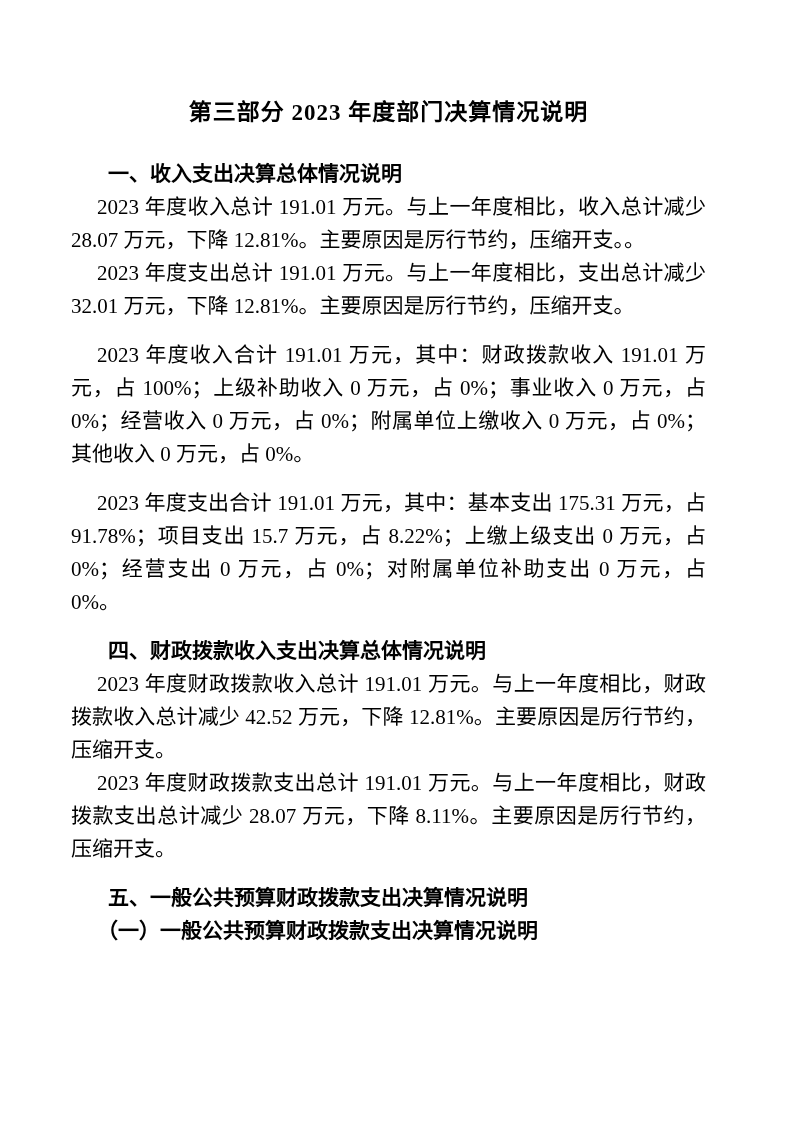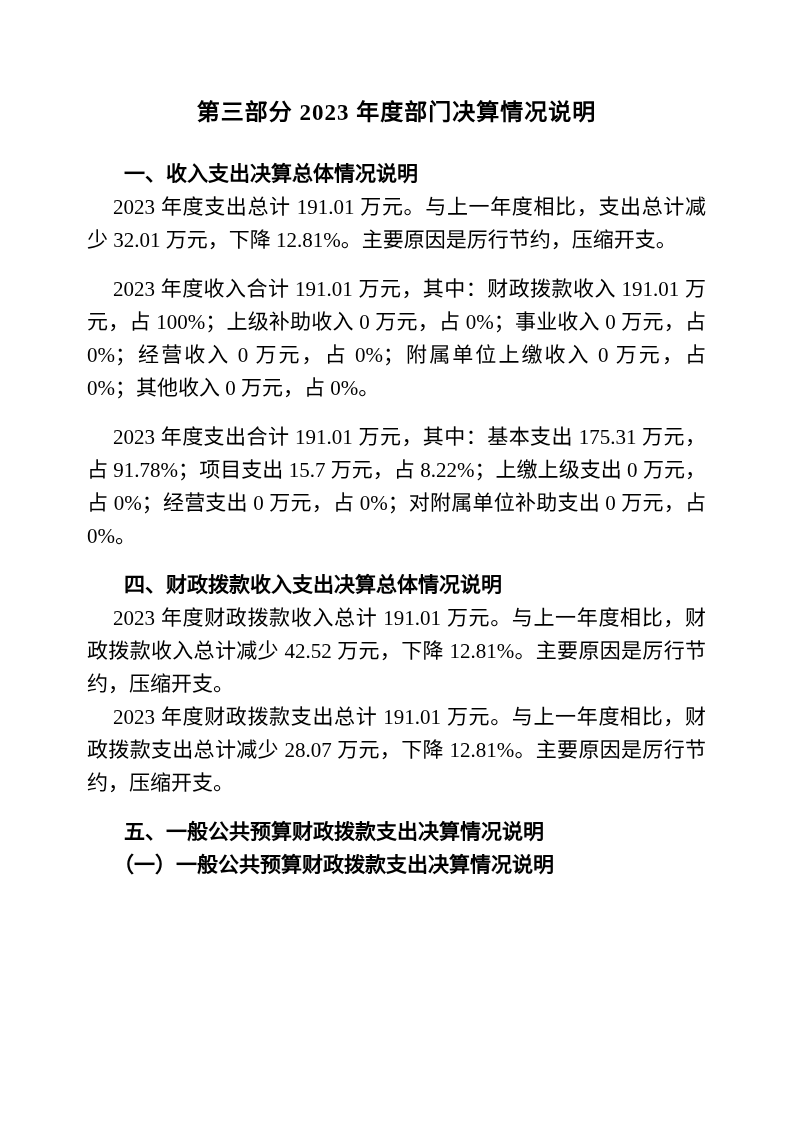--- a/index.html
+++ b/index.html
@@ -7,21 +7,21 @@
     padding: 0;
     background: #ffffff;
   }
   .page {
     position: relative;
     width: 793px;
     height: 1122px;
     margin: 0 auto;
     background: #ffffff;
     box-sizing: border-box;
-    padding: 96px 71px 0 71px;
+    padding: 96px 71px 0 55px;
     color: #000000;
     font-family: "Liberation Serif", "DejaVu Serif", serif;
     overflow: hidden;
   }
   .doc-title {
     margin: 0 0 28px 0;
     text-align: center;
     font-size: 23px;
     font-weight: bold;
     line-height: 34px;
@@ -63,35 +63,36 @@
 </style>
 </head>
 <body>
 
 <div class="page">
 
   <h1 class="doc-title">第三部分 2023 年度部门决算情况说明</h1>
 
   <div class="section">
     <p class="heading">一、收入支出决算总体情况说明</p>
+    <p class="para">2023 年度收入总计 191.01 万元。与上一年度相比，收入总计减少 28.07 万元，下降 12.81%。主要原因是厉行节约，压缩开支。。</p>
     <p class="para">2023 年度支出总计 191.01 万元。与上一年度相比，支出总计减少 32.01 万元，下降 12.81%。主要原因是厉行节约，压缩开支。</p>
   </div>
 
   <div class="section">
     <p class="para">2023 年度收入合计 191.01 万元，其中：财政拨款收入 191.01 万元，占 100%；上级补助收入 0 万元，占 0%；事业收入 0 万元，占 0%；经营收入 0 万元，占 0%；附属单位上缴收入 0 万元，占 0%；其他收入 0 万元，占 0%。</p>
   </div>
 
   <div class="section">
     <p class="para">2023 年度支出合计 191.01 万元，其中：基本支出 175.31 万元，占 91.78%；项目支出 15.7 万元，占 8.22%；上缴上级支出 0 万元，占 0%；经营支出 0 万元，占 0%；对附属单位补助支出 0 万元，占 0%。</p>
   </div>
 
   <div class="section">
     <p class="heading">四、财政拨款收入支出决算总体情况说明</p>
     <p class="para">2023 年度财政拨款收入总计 191.01 万元。与上一年度相比，财政拨款收入总计减少 42.52 万元，下降 12.81%。主要原因是厉行节约，压缩开支。</p>
-    <p class="para">2023 年度财政拨款支出总计 191.01 万元。与上一年度相比，财政拨款支出总计减少 28.07 万元，下降 12.81%。主要原因是厉行节约，压缩开支。</p>
+    <p class="para">2023 年度财政拨款支出总计 191.01 万元。与上一年度相比，财政拨款支出总计减少 28.07 万元，下降 8.11%。主要原因是厉行节约，压缩开支。</p>
   </div>
 
   <div class="section">
     <p class="heading">五、一般公共预算财政拨款支出决算情况说明</p>
     <p class="subheading">（一）一般公共预算财政拨款支出决算情况说明</p>
   </div>
 
 </div>
 
 </body></html>

